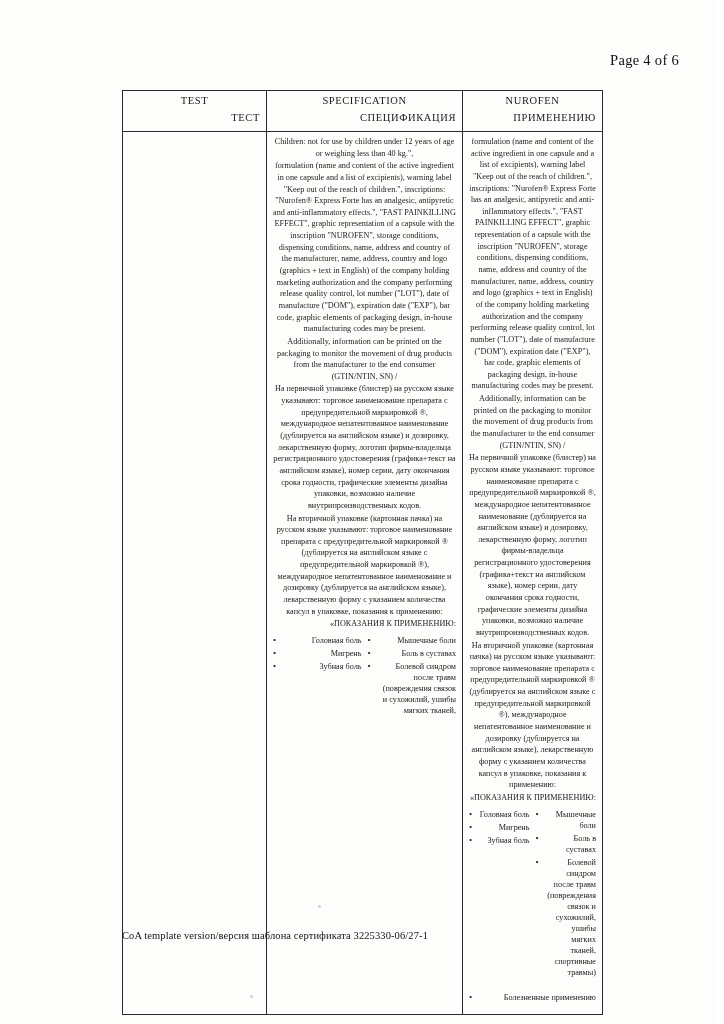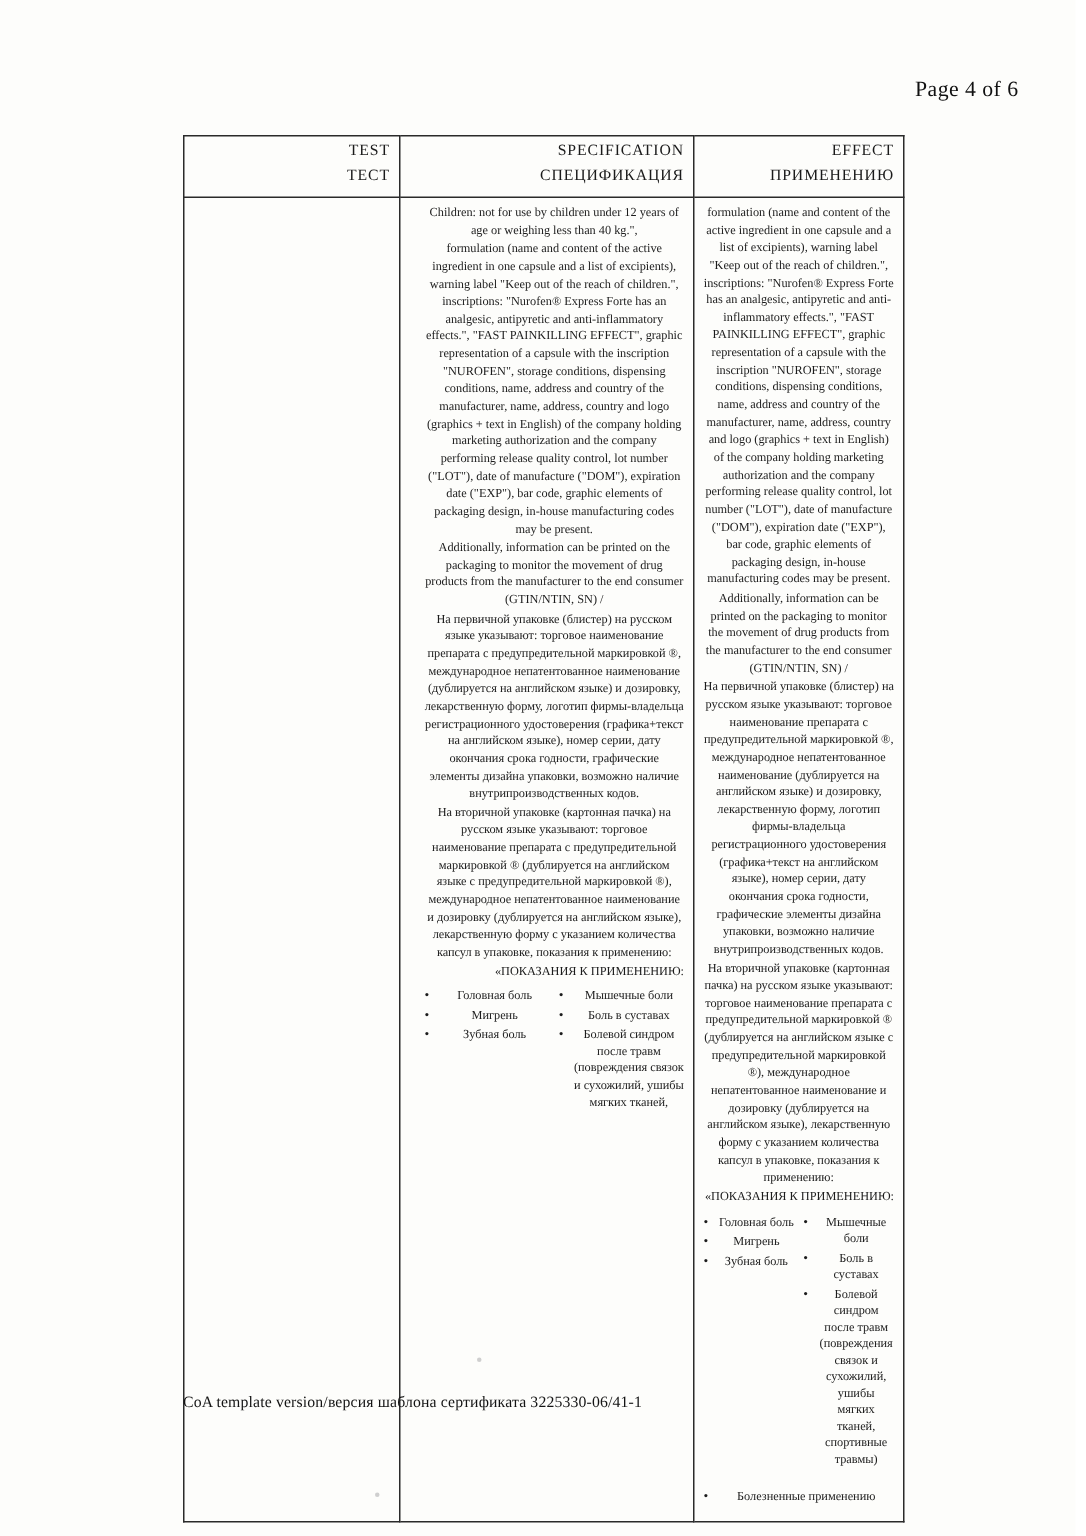--- a/index.html
+++ b/index.html
@@ -49,43 +49,43 @@
   .col-res  { width: 140px; }
 
   .head-cell {
     text-align: center;
     font-size: 10.5px;
     letter-spacing: 0.6px;
     padding-top: 8px;
     padding-bottom: 8px;
     font-weight: normal;
   }
-  .head-cell .l1 { display: block; margin-bottom: 6px; text-align: right; }
+  .head-cell .l1 { display: block; margin-bottom: 6px; }
   .head-cell .l2 { display: block; text-align: right; }
 
   .body-cell {
     font-size: 8.2px;
     line-height: 1.42;
     text-align: center;
     color: #1c1c1c;
     height: 810px;
   }
-  .body-cell.spec { text-align: center; padding-left: 16px; }
+  .body-cell.spec { text-align: center; }
   .body-cell.res  { text-align: center; }
   .body-cell p {
     margin: 0 0 1px 0;
   }
   .u { }
   .blank-cell { }
 
   .bullets {
     margin: 3px 0 0 0;
     padding: 0;
     list-style: none;
-    text-align: center;
+    text-align: right;
   }
   .bul-cols {
     display: flex;
     gap: 6px;
     text-align: left;
     margin-top: 2px;
   }
   .bul-cols .bcol { flex: 1 1 50%; }
   .bullets li {
     position: relative;
@@ -138,21 +138,21 @@
       <tr>
         <th class="head-cell">
           <span class="l1">TEST</span>
           <span class="l2">ТЕСТ</span>
         </th>
         <th class="head-cell">
           <span class="l1">SPECIFICATION</span>
           <span class="l2">СПЕЦИФИКАЦИЯ</span>
         </th>
         <th class="head-cell">
-          <span class="l1">EFFECT</span>
+          <span class="l1">NUROFEN</span>
           <span class="l2">ПРИМЕНЕНИЮ</span>
         </th>
       </tr>
     </thead>
     <tbody>
       <tr>
 
         <td class="body-cell blank-cell"></td>
 
         <td class="body-cell spec">
@@ -212,17 +212,17 @@
           </div>
           <ul class="bullets" style="margin-top:12px;">
             <li>Болезненные применению</li>
           </ul>
         </td>
 
       </tr>
     </tbody>
   </table>
 
-  <div class="footer-note">CoA template version/версия шаблона сертификата 3225330-06/41-1</div>
+  <div class="footer-note">CoA template version/версия шаблона сертификата 3225330-06/27-1</div>
 
   <div class="speck" style="left:318px; top:905px; width:3px; height:3px;"></div>
   <div class="speck" style="left:250px; top:995px; width:3px; height:3px;"></div>
 </div>
 
 </body></html>

